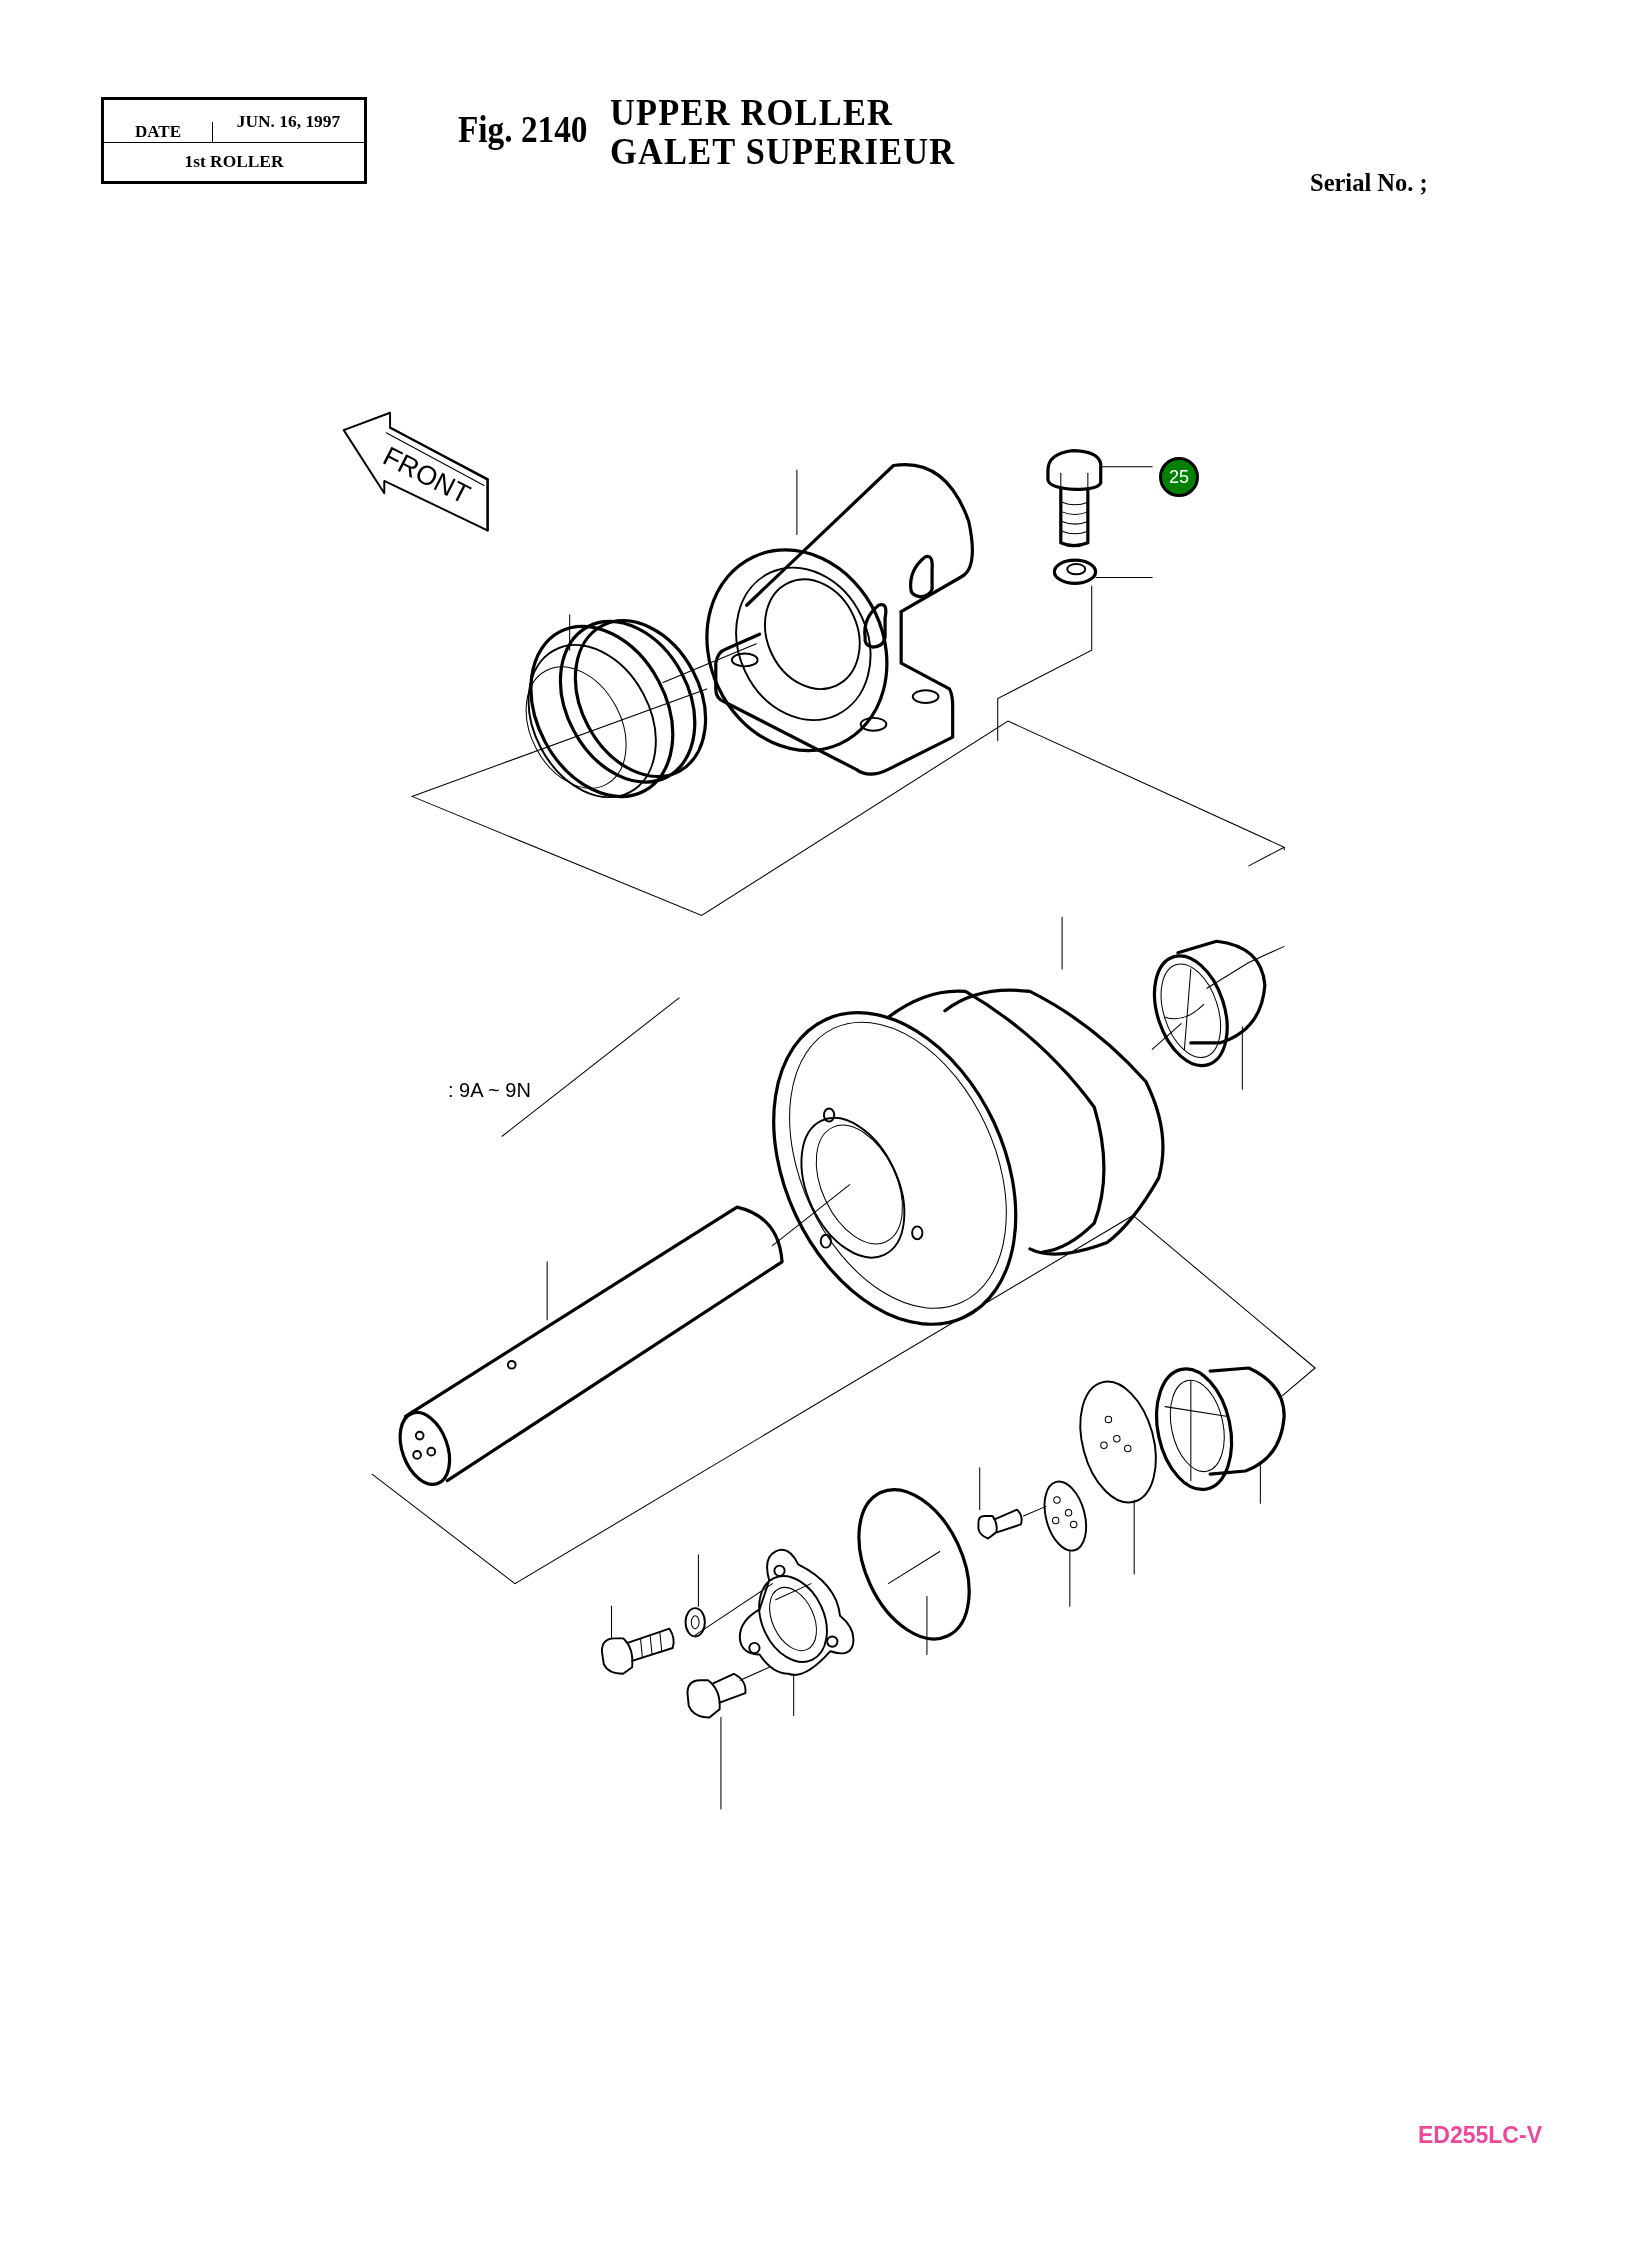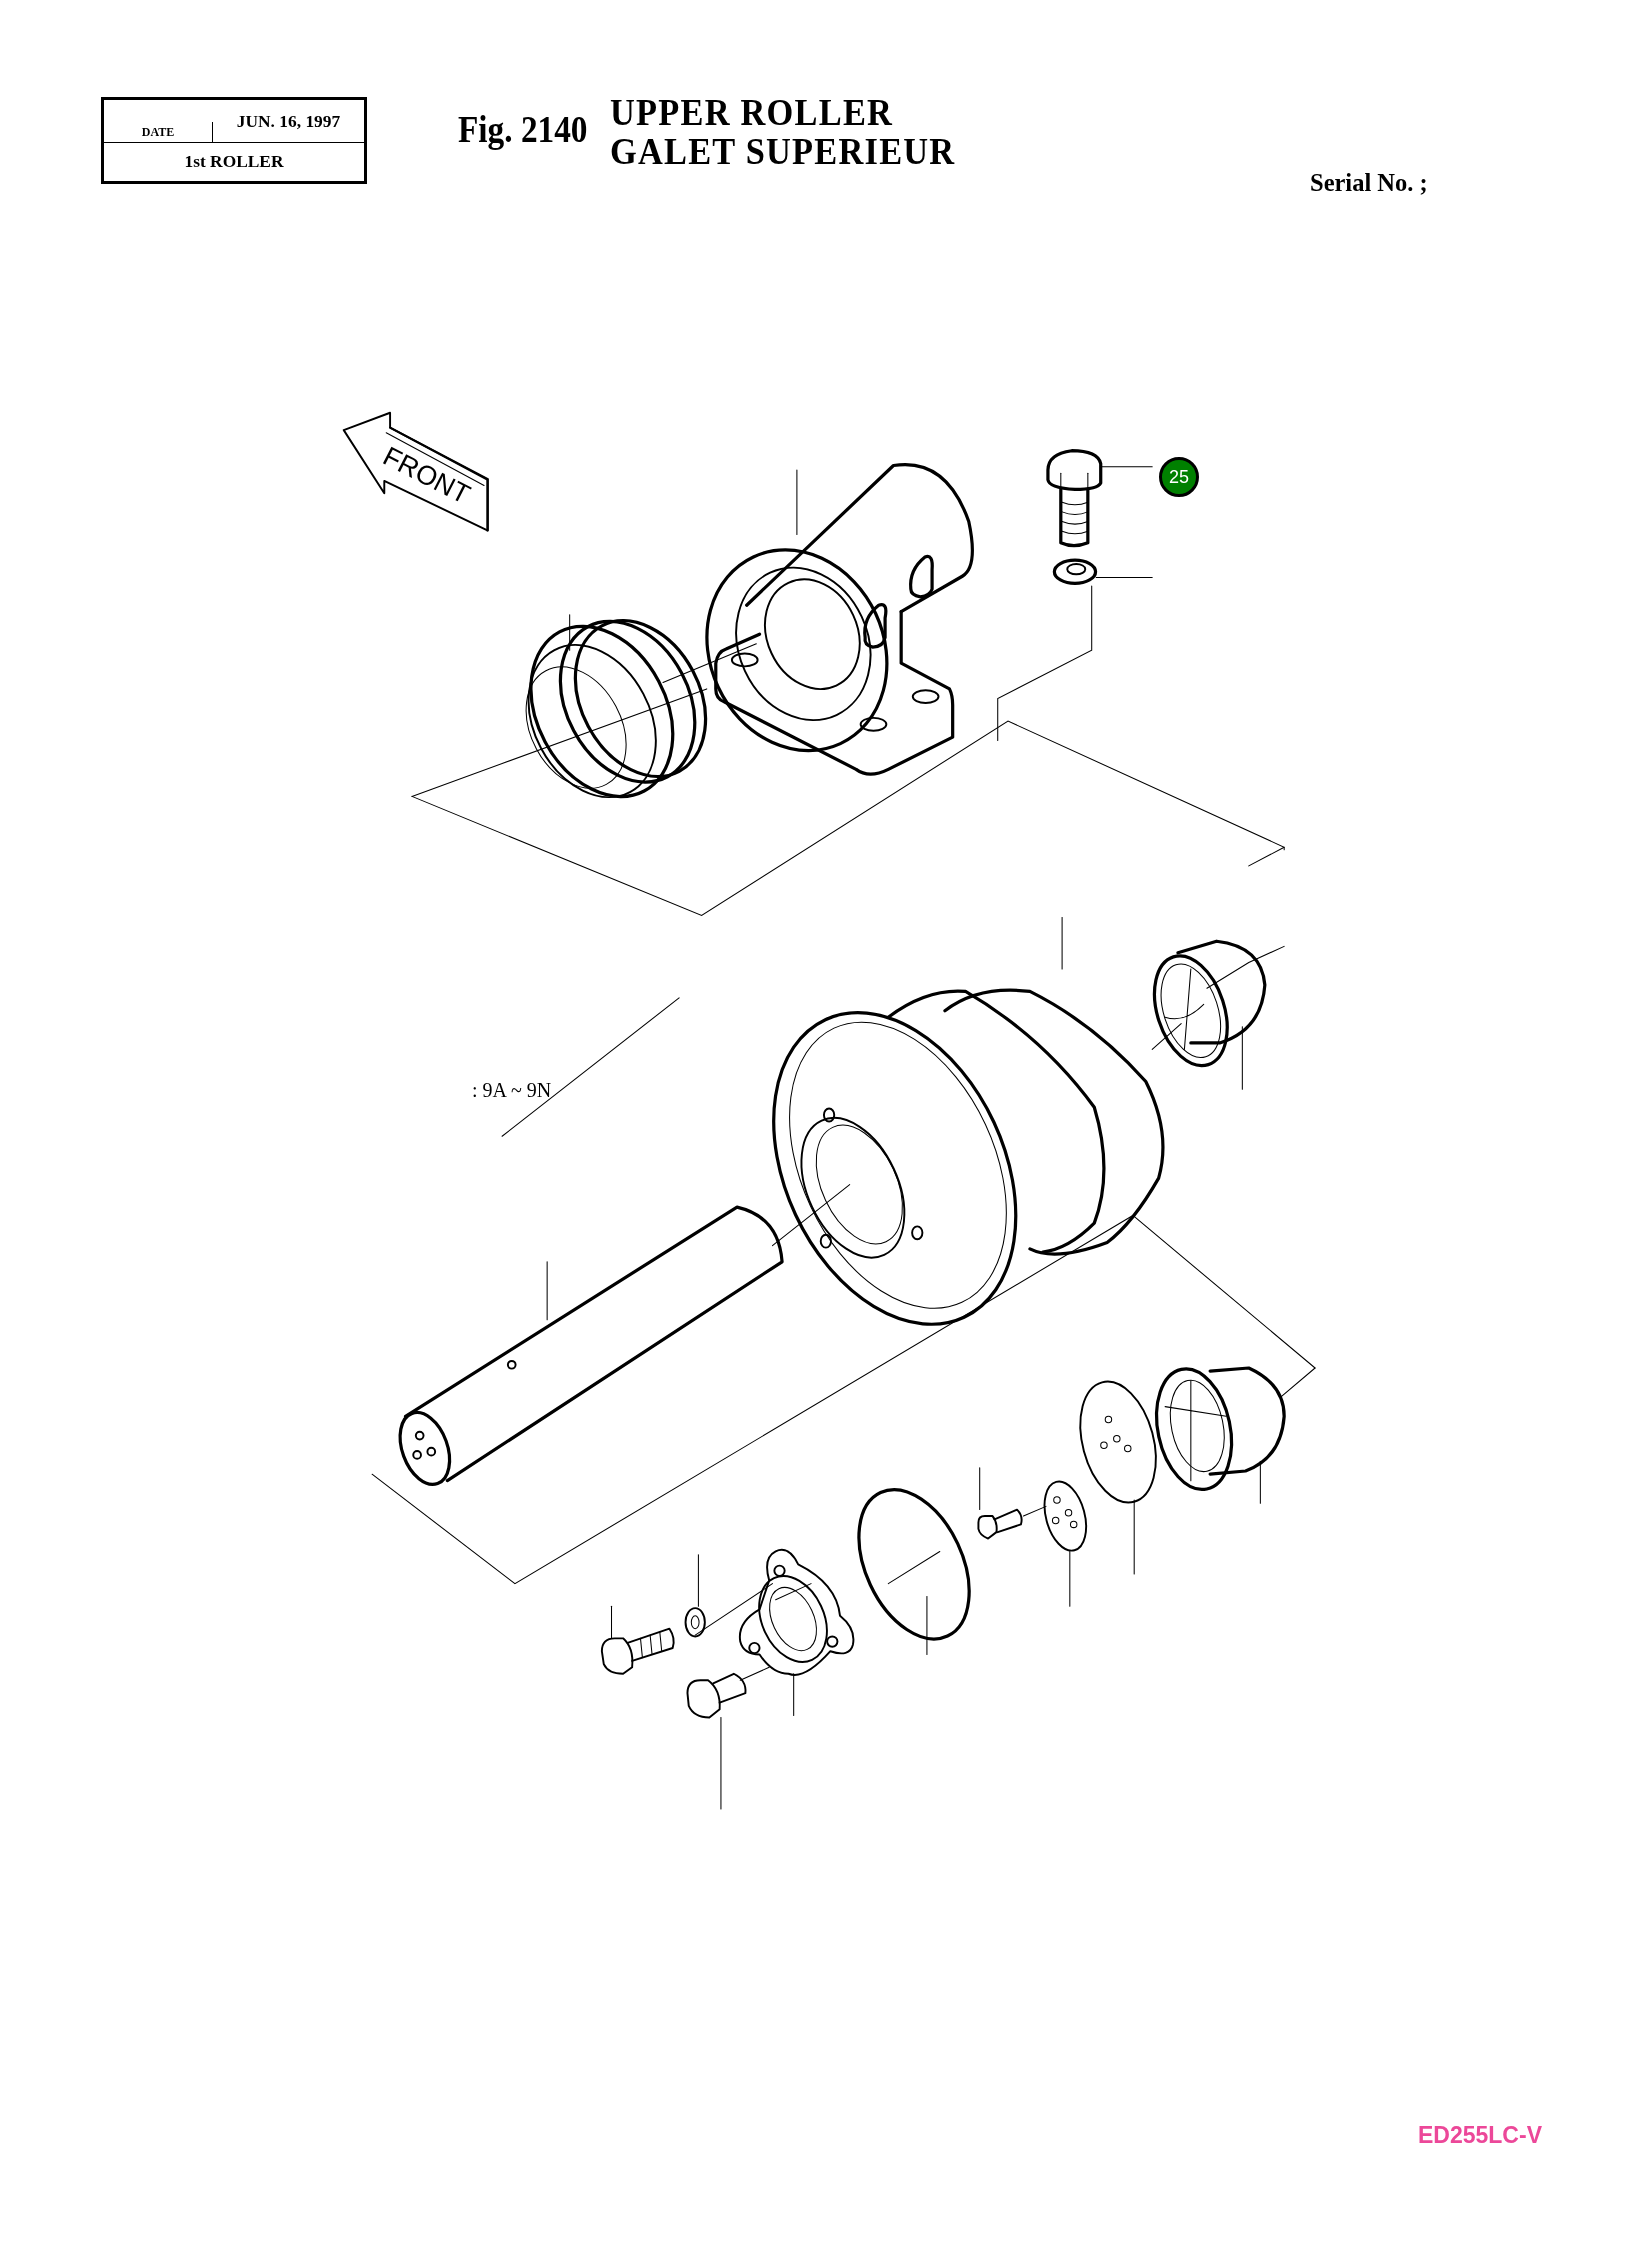--- a/index.html
+++ b/index.html
@@ -4,43 +4,43 @@
 <style>
   html, body { margin: 0; padding: 0; background: #ffffff; }
   body { width: 1644px; height: 2250px; position: relative; overflow: hidden; }
   .page { position: absolute; left: 0; top: 0; width: 1644px; height: 2250px; background: #fff; }
   .date-box {
     position: absolute; left: 101px; top: 97px; width: 266px; height: 87px;
     border: 3.9px solid #000; box-sizing: border-box;
     font-family: "Liberation Serif", "DejaVu Serif", serif; font-weight: bold; color: #000;
   }
   .date-row { display: flex; height: 42px; border-bottom: 1.9px solid #000; }
-  .date-label { width: 108px; border-right: 1.9px solid #000; display: flex; align-items: center; justify-content: center; font-size: 12px; margin-top: 22px; }
+  .date-label { width: 108px; border-right: 1.9px solid #000; display: flex; align-items: center; justify-content: center; font-size: 17px; margin-top: 22px; }
   .date-value { flex: 1; display: flex; align-items: center; justify-content: center; font-size: 17.4px; }
   .edition-row { height: 37px; display: flex; align-items: center; justify-content: center; font-size: 17.4px; }
 
   .fig-no {
     position: absolute; left: 458px; top: 108px;
     font-family: "Liberation Serif", "DejaVu Serif", serif; font-weight: bold;
     font-size: 37px; color: #000; transform: scaleX(0.9); transform-origin: left top; white-space: nowrap;
   }
   .fig-title {
     position: absolute; left: 610px; top: 93px;
     font-family: "Liberation Serif", "DejaVu Serif", serif; font-weight: bold;
     font-size: 37px; line-height: 39px; color: #000; white-space: nowrap;
     transform: scaleX(0.93); transform-origin: left top; letter-spacing: 1.3px;
   }
   .serial {
     position: absolute; left: 1310px; top: 169px;
     font-family: "Liberation Serif", "DejaVu Serif", serif; font-weight: bold;
     font-size: 24.5px; color: #000000; white-space: nowrap;
   }
   .range-note {
-    position: absolute; left: 472px; top: 1079px;
-    font-family: Liberation Serif, serif;
+    position: absolute; left: 448px; top: 1079px;
+    font-family: Liberation Sans, sans-serif;
     font-size: 20px; color: #000; white-space: nowrap;
   }
   .model {
     position: absolute; left: 1418px; top: 2122px;
     font-family: "Liberation Sans", "DejaVu Sans", sans-serif; font-weight: bold;
     font-size: 23px; color: #ec4899; white-space: nowrap;
   }
   .callout {
     position: absolute; left: 1159px; top: 457px; width: 40px; height: 40px;
     border-radius: 50%; border: 3.2px solid #000; box-sizing: border-box;

